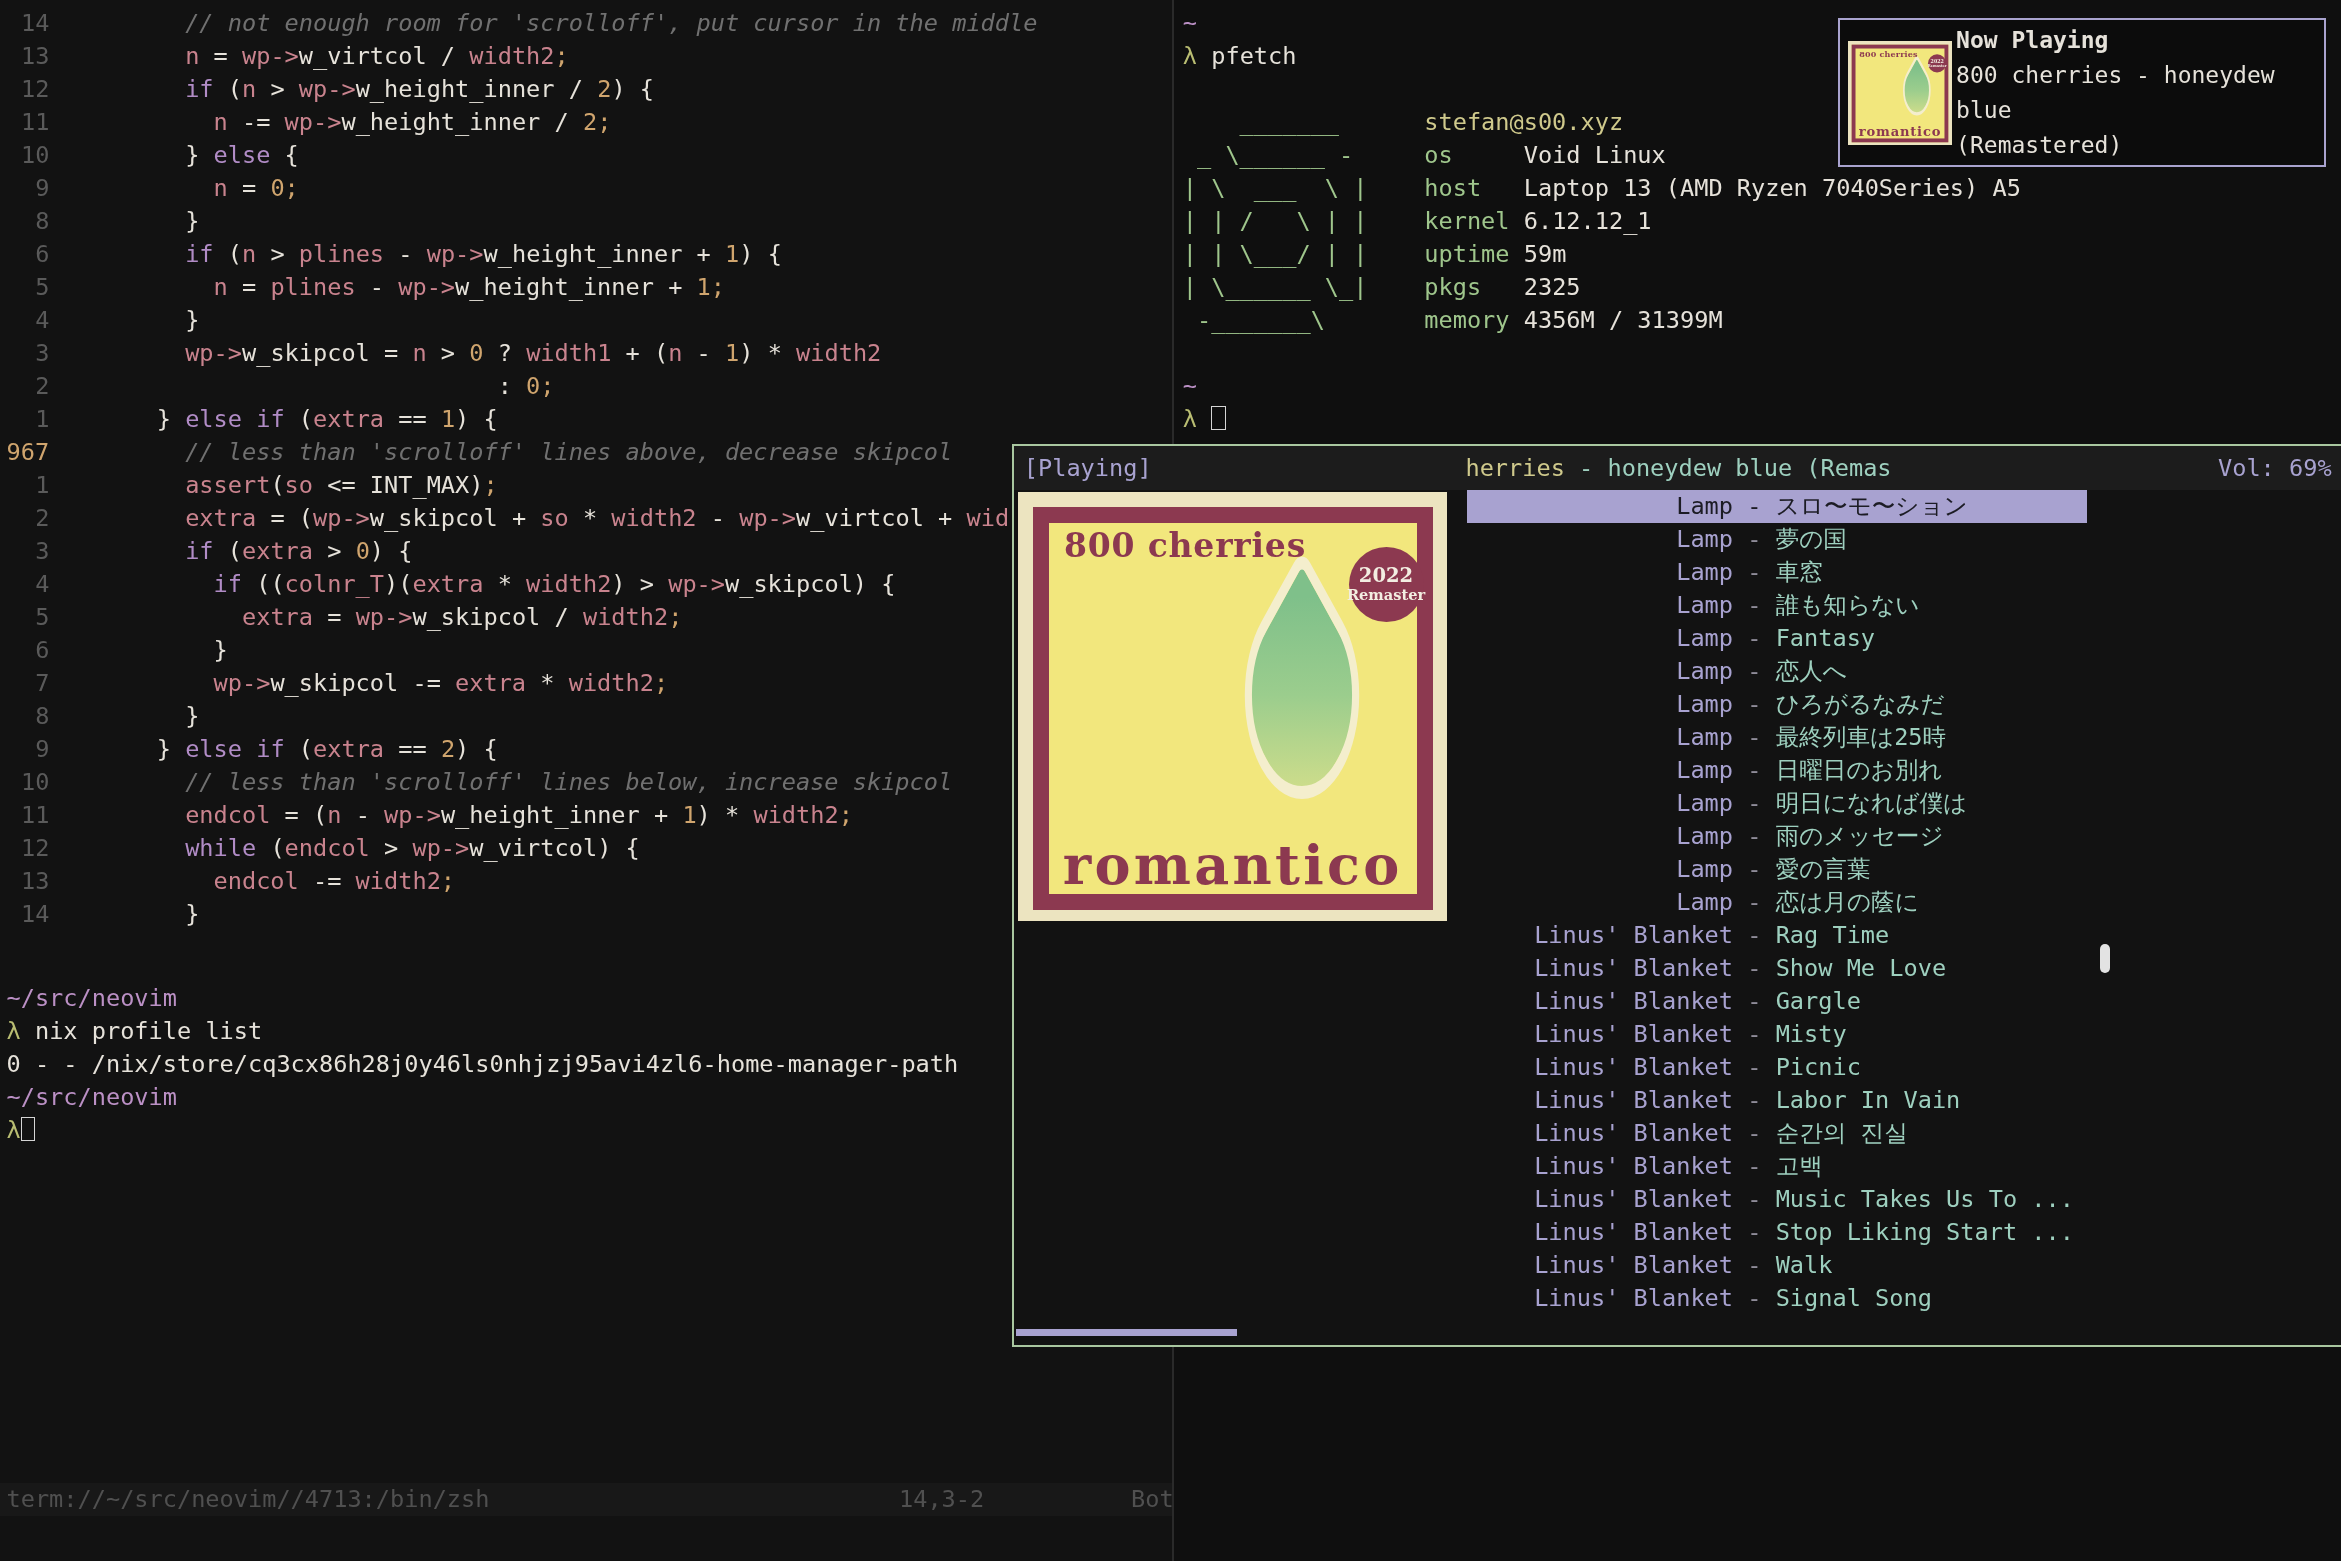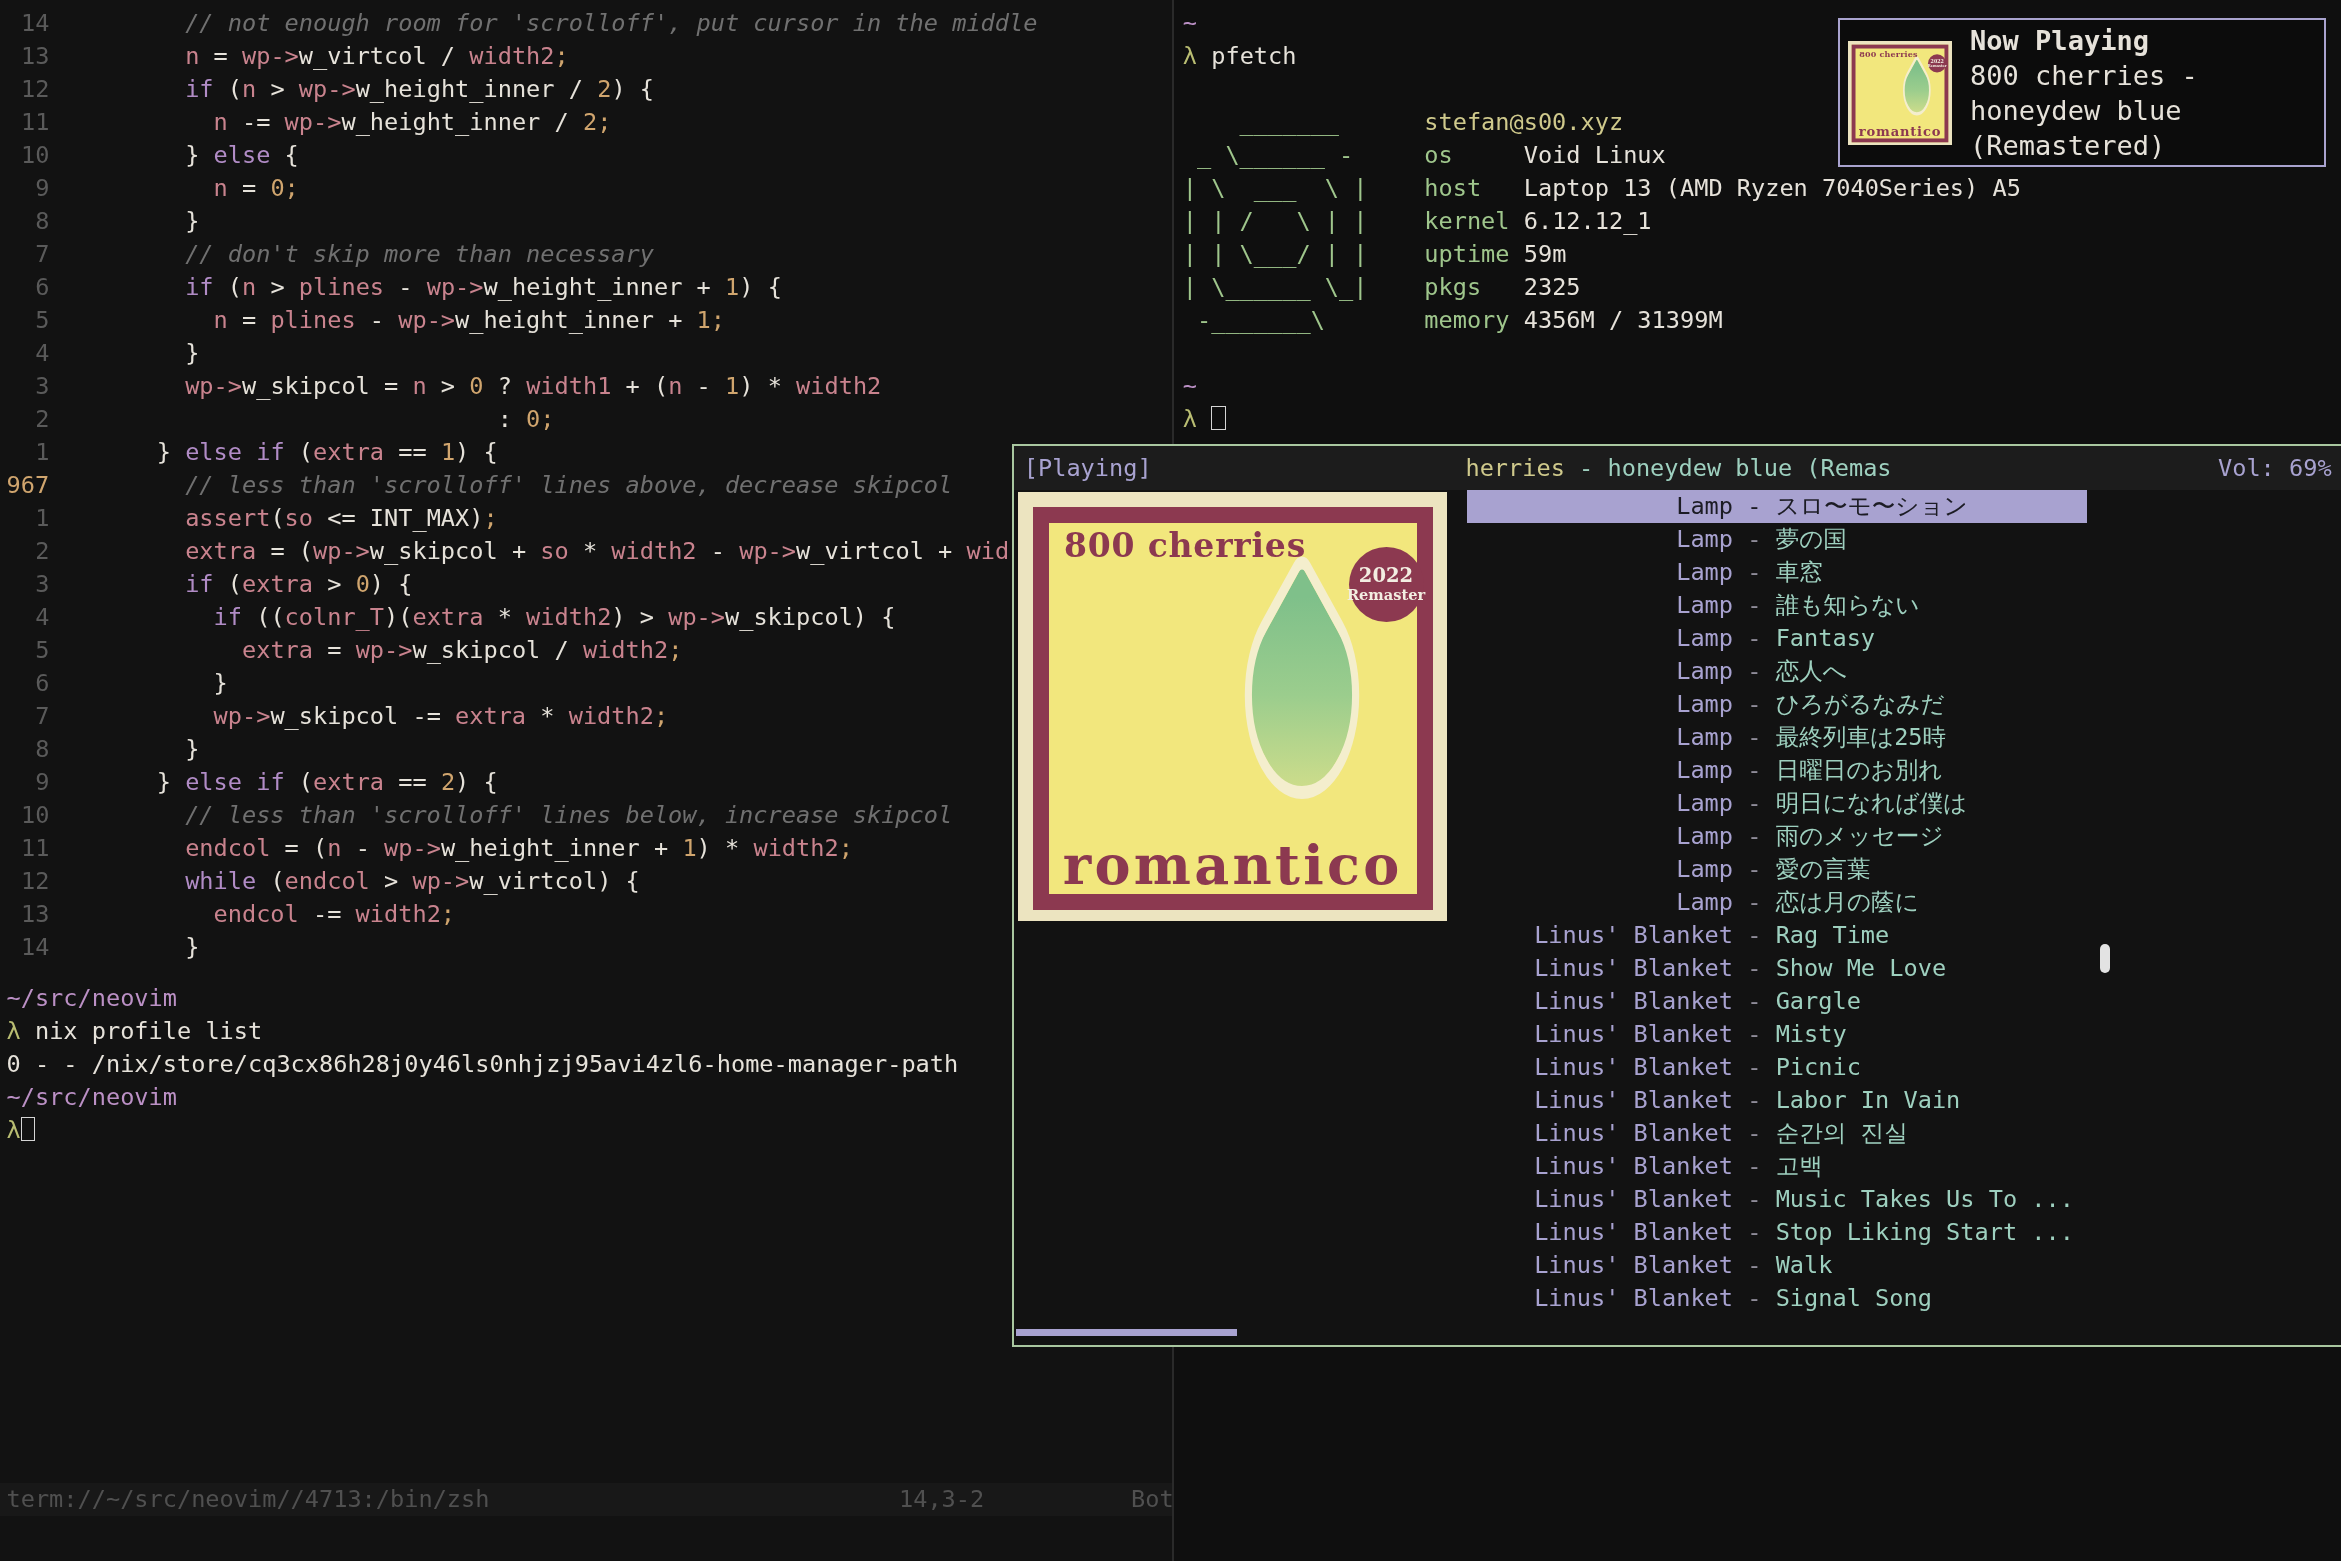--- a/index.html
+++ b/index.html
@@ -40,21 +40,21 @@
   #sl-bot .bpos{position:absolute;left:1131px}
   #divider{position:absolute;left:1172px;top:0;width:1.6px;height:1561px;background:var(--divider)}
 
   #rpane{position:absolute;left:1173px;top:0;width:1169px;height:1561px}
   #pf{position:absolute;left:9.8px;top:6.5px}
 
   #notif{position:absolute;left:1838px;top:18px;width:488px;height:149px;border:2.4px solid var(--notif_border);
          background:#0c0c0c;box-sizing:border-box;display:flex;align-items:center;z-index:30}
   .thumb{width:104px;height:122px;margin-left:8.1px;overflow:hidden;flex:none;position:relative}
   .thumb .album{position:absolute;left:0;top:9px;transform:scale(0.2424);transform-origin:0 0}
-  .ntxt{margin-left:18px;line-height:35px;font-size:27px}
+  .ntxt{margin-left:4px;line-height:35px;font-size:23px}
   .ntitle{font-weight:bold}
 
   #player{position:absolute;left:1012px;top:444px;width:1333px;height:903px;border:2.4px solid var(--border_green);
           background:var(--panel);box-sizing:border-box;z-index:20}
   #ptitle{position:absolute;left:0;top:0;width:100%;height:44px;background:#1c1c1c}
   .pstate{position:absolute;left:9.8px;top:5.7px;color:var(--lavender);white-space:pre}
   .psong{position:absolute;left:50%;transform:translateX(-50%);top:5.7px;white-space:pre}
   .psong .pa{color:var(--khaki)} .psong .pt{color:var(--teal)}
   .pvol{position:absolute;right:11.4px;top:5.7px;color:var(--lavender);white-space:pre}
   #bigalbum{position:absolute;left:4.1px;top:46px}
@@ -89,21 +89,20 @@
 
 <div id="editor">
   <div id="code">
       <div class="tl"><span class="gut">14</span><span class="sg-c">        // not enough room for 'scrolloff', put cursor in the middle</span></div>
       <div class="tl"><span class="gut">13</span><span class="sg-w">        </span><span class="sg-r">n</span><span class="sg-w"> = </span><span class="sg-r">wp-&gt;</span><span class="sg-w">w_virtcol</span><span class="sg-w"> / </span><span class="sg-r">width2</span><span class="sg-n">;</span></div>
       <div class="tl"><span class="gut">12</span><span class="sg-w">        </span><span class="sg-k">if</span><span class="sg-w"> (</span><span class="sg-r">n</span><span class="sg-w"> &gt; </span><span class="sg-r">wp-&gt;</span><span class="sg-w">w_height_inner</span><span class="sg-w"> / </span><span class="sg-n">2</span><span class="sg-w">) {</span></div>
       <div class="tl"><span class="gut">11</span><span class="sg-w">          </span><span class="sg-r">n</span><span class="sg-w"> -= </span><span class="sg-r">wp-&gt;</span><span class="sg-w">w_height_inner</span><span class="sg-w"> / </span><span class="sg-n">2</span><span class="sg-n">;</span></div>
       <div class="tl"><span class="gut">10</span><span class="sg-w">        } </span><span class="sg-k">else</span><span class="sg-w"> {</span></div>
       <div class="tl"><span class="gut">9</span><span class="sg-w">          </span><span class="sg-r">n</span><span class="sg-w"> = </span><span class="sg-n">0</span><span class="sg-n">;</span></div>
       <div class="tl"><span class="gut">8</span><span class="sg-w">        }</span></div>
-      <div class="tl"><span class="gut">7</span><span class="sg-c">        // don't skip more than necessary</span></div>
       <div class="tl"><span class="gut">6</span><span class="sg-w">        </span><span class="sg-k">if</span><span class="sg-w"> (</span><span class="sg-r">n</span><span class="sg-w"> &gt; </span><span class="sg-r">plines</span><span class="sg-w"> - </span><span class="sg-r">wp-&gt;</span><span class="sg-w">w_height_inner</span><span class="sg-w"> + </span><span class="sg-n">1</span><span class="sg-w">) {</span></div>
       <div class="tl"><span class="gut">5</span><span class="sg-w">          </span><span class="sg-r">n</span><span class="sg-w"> = </span><span class="sg-r">plines</span><span class="sg-w"> - </span><span class="sg-r">wp-&gt;</span><span class="sg-w">w_height_inner</span><span class="sg-w"> + </span><span class="sg-n">1</span><span class="sg-n">;</span></div>
       <div class="tl"><span class="gut">4</span><span class="sg-w">        }</span></div>
       <div class="tl"><span class="gut">3</span><span class="sg-w">        </span><span class="sg-r">wp-&gt;</span><span class="sg-w">w_skipcol</span><span class="sg-w"> = </span><span class="sg-r">n</span><span class="sg-w"> &gt; </span><span class="sg-n">0</span><span class="sg-w"> ? </span><span class="sg-r">width1</span><span class="sg-w"> + (</span><span class="sg-r">n</span><span class="sg-w"> - </span><span class="sg-n">1</span><span class="sg-w">) * </span><span class="sg-r">width2</span></div>
       <div class="tl"><span class="gut">2</span><span class="sg-w">                              : </span><span class="sg-n">0</span><span class="sg-n">;</span></div>
       <div class="tl"><span class="gut">1</span><span class="sg-w">      } </span><span class="sg-k">else</span><span class="sg-w"> </span><span class="sg-k">if</span><span class="sg-w"> (</span><span class="sg-r">extra</span><span class="sg-w"> == </span><span class="sg-n">1</span><span class="sg-w">) {</span></div>
       <div class="tl"><span class="gut gcur">967</span><span class="sg-c">        // less than 'scrolloff' lines above, decrease skipcol</span></div>
       <div class="tl"><span class="gut">1</span><span class="sg-w">        </span><span class="sg-r">assert</span><span class="sg-w">(</span><span class="sg-r">so</span><span class="sg-w"> &lt;= INT_MAX)</span><span class="sg-n">;</span></div>
       <div class="tl"><span class="gut">2</span><span class="sg-w">        </span><span class="sg-r">extra</span><span class="sg-w"> = (</span><span class="sg-r">wp-&gt;</span><span class="sg-w">w_skipcol</span><span class="sg-w"> + </span><span class="sg-r">so</span><span class="sg-w"> * </span><span class="sg-r">width2</span><span class="sg-w"> - </span><span class="sg-r">wp-&gt;</span><span class="sg-w">w_virtcol</span><span class="sg-w"> + </span><span class="sg-r">wid</span></div>
       <div class="tl"><span class="gut">3</span><span class="sg-w">        </span><span class="sg-k">if</span><span class="sg-w"> (</span><span class="sg-r">extra</span><span class="sg-w"> &gt; </span><span class="sg-n">0</span><span class="sg-w">) {</span></div>

